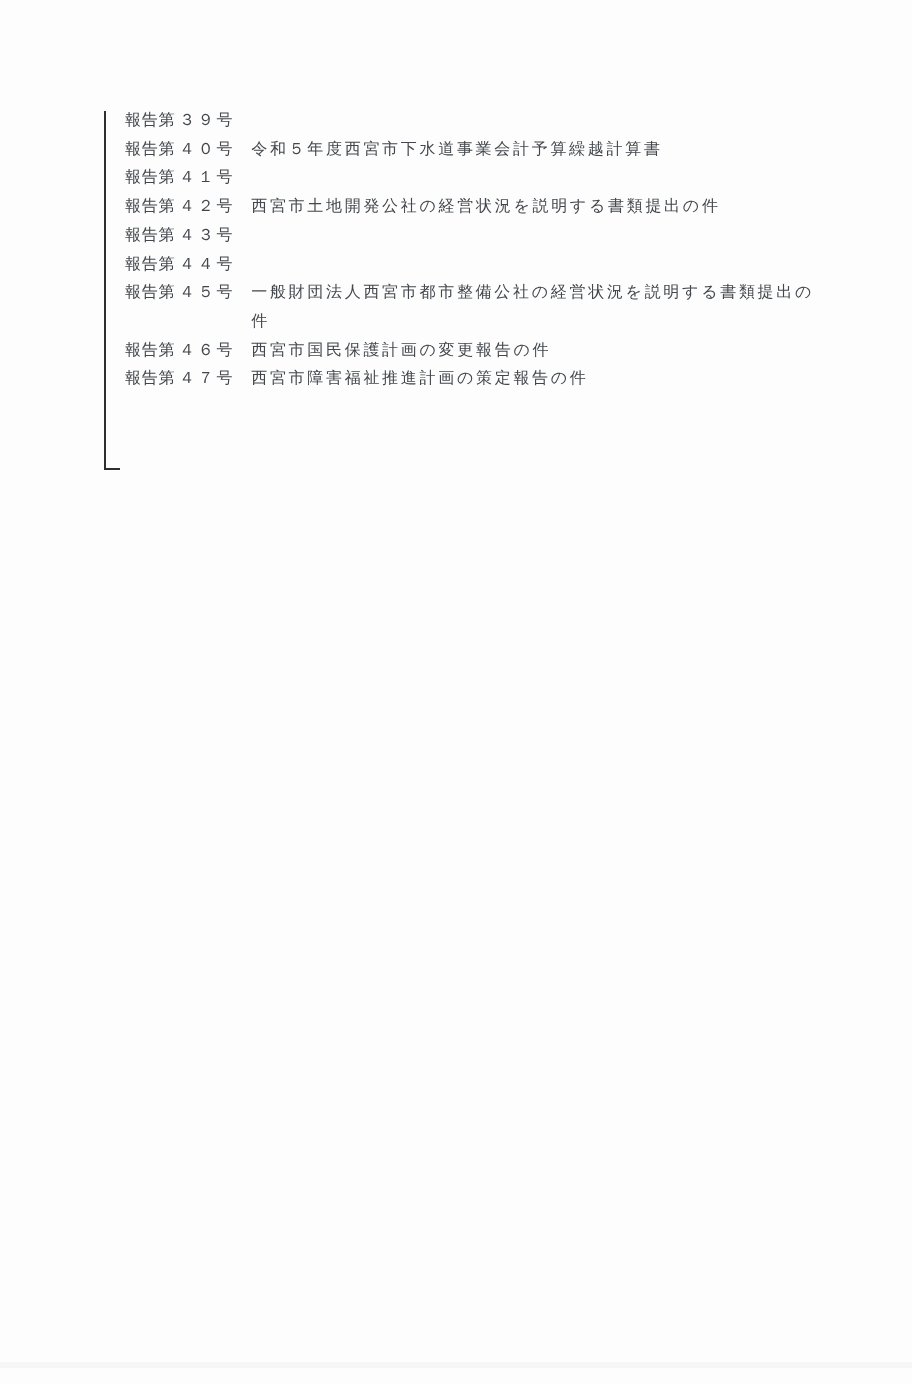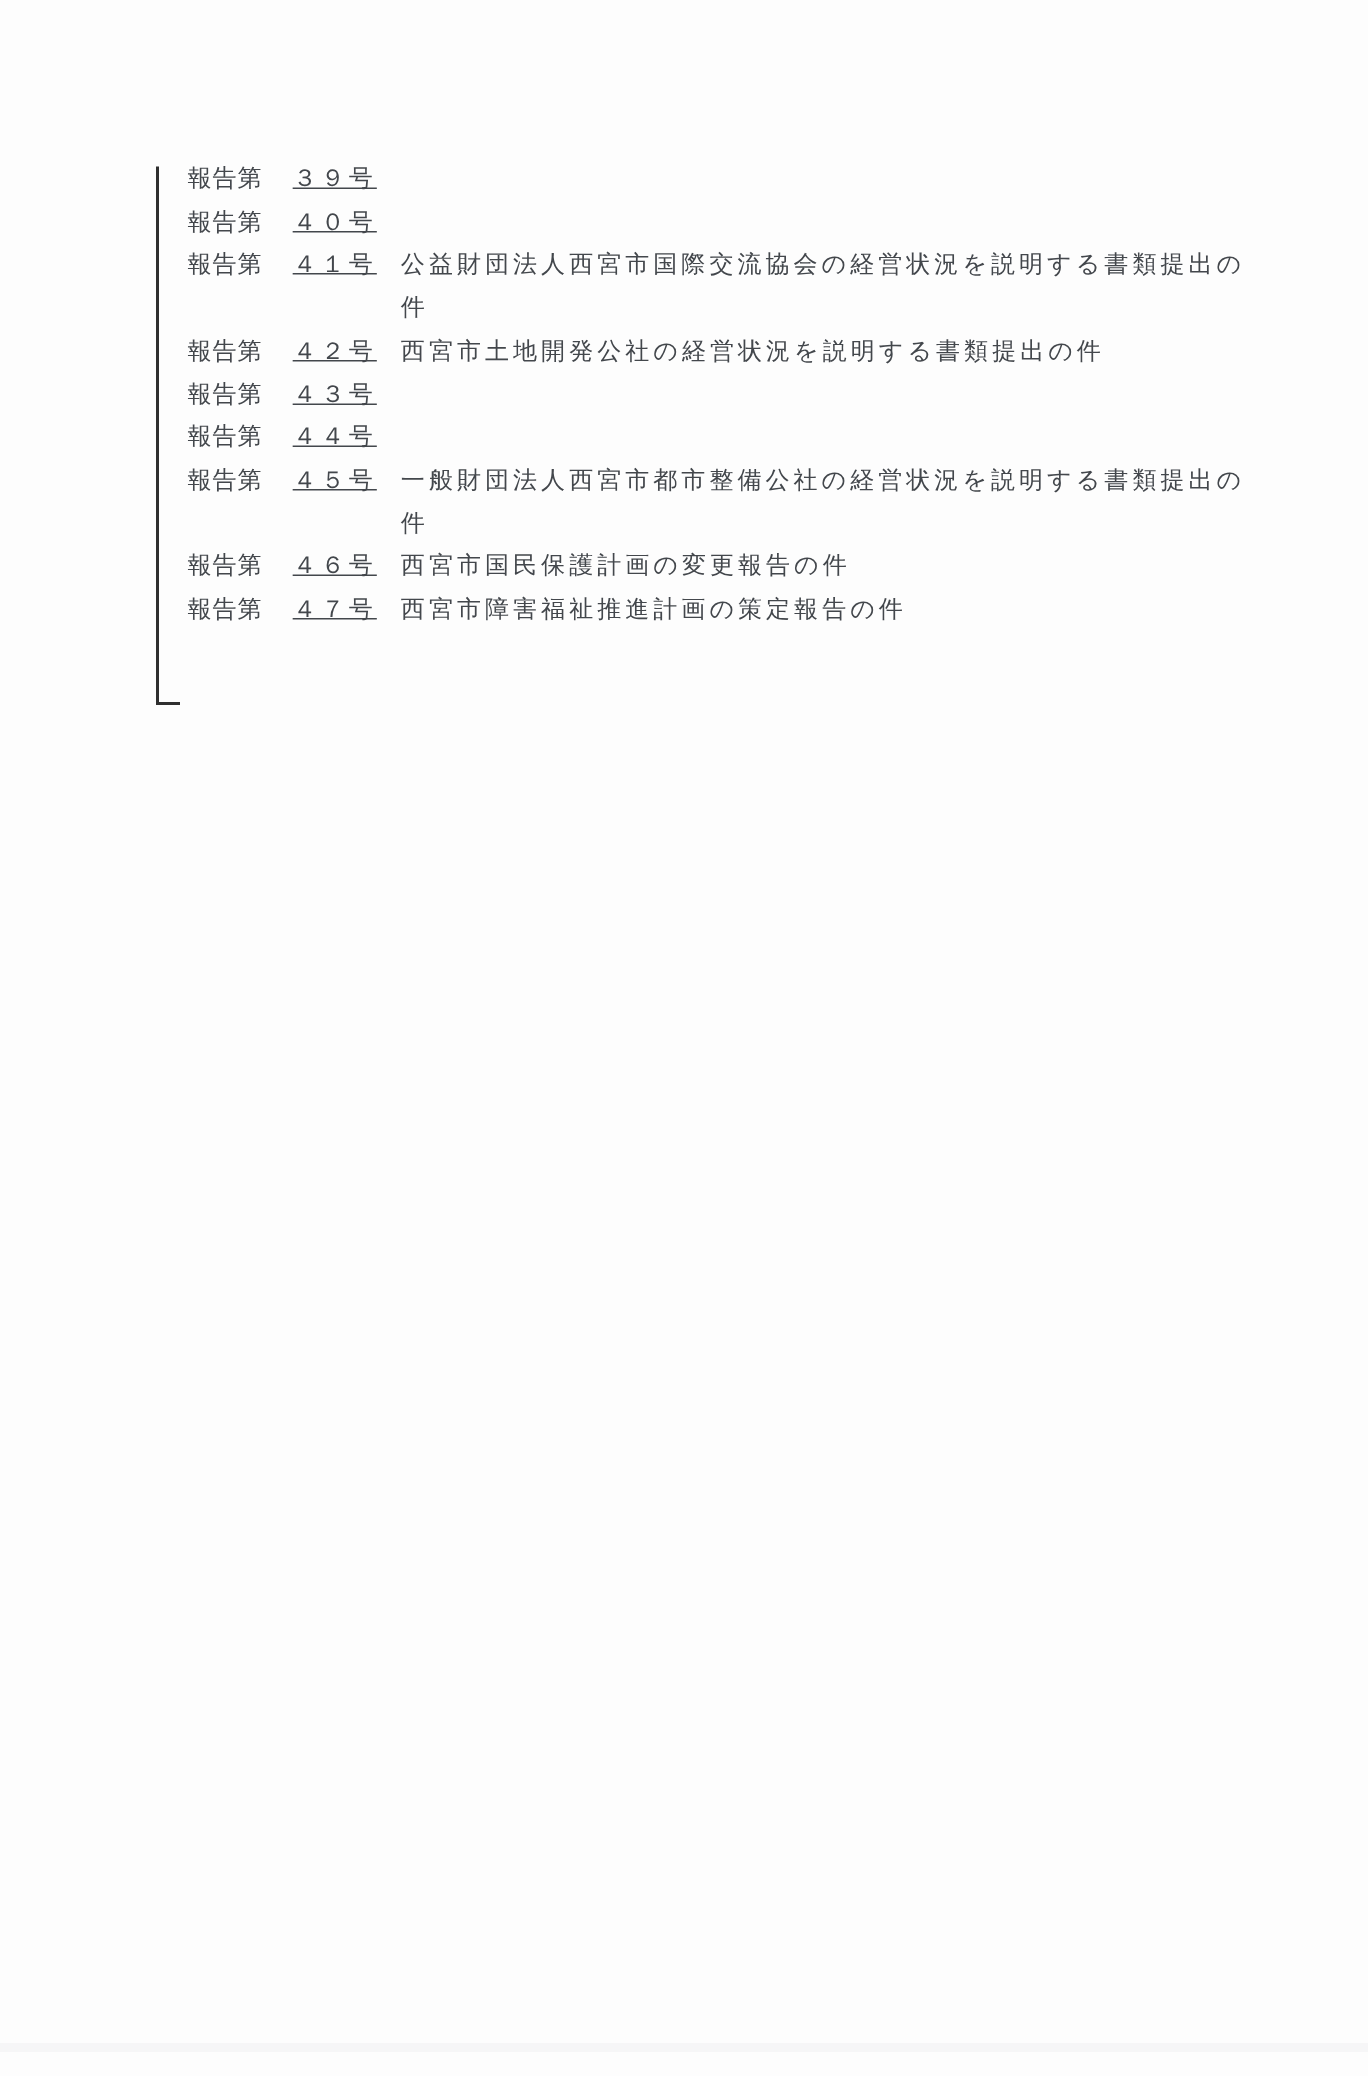--- a/index.html
+++ b/index.html
@@ -43,24 +43,23 @@
     display: flex;
     align-items: flex-start;
   }
   .report-prefix {
     flex: 0 0 50px;
     letter-spacing: 0.7px;
     white-space: nowrap;
   }
   .report-number {
     flex: 0 0 56px;
-    margin-left: 20px;
+    margin-left: 4px;
     letter-spacing: 2.7px;
     white-space: nowrap;
-    text-decoration: underline;
   }
   .report-desc {
     flex: 0 0 568px;
     margin-left: 16px;
     width: 568px;
     letter-spacing: 2.7px;
     word-break: normal;
     overflow-wrap: break-word;
   }
   .signature {
@@ -91,26 +90,26 @@
   <div class="report-list">
 
     <div class="report-row">
       <span class="report-prefix">報告第</span>
       <span class="report-number">３９号</span>
     </div>
 
     <div class="report-row">
       <span class="report-prefix">報告第</span>
       <span class="report-number">４０号</span>
+      <span class="report-desc">令和５年度西宮市下水道事業会計予算繰越計算書</span>
     </div>
 
     <div class="report-row">
       <span class="report-prefix">報告第</span>
       <span class="report-number">４１号</span>
-      <span class="report-desc">公益財団法人西宮市国際交流協会の経営状況を説明する書類提出の件</span>
     </div>
 
     <div class="report-row">
       <span class="report-prefix">報告第</span>
       <span class="report-number">４２号</span>
       <span class="report-desc">西宮市土地開発公社の経営状況を説明する書類提出の件</span>
     </div>
 
     <div class="report-row">
       <span class="report-prefix">報告第</span>

